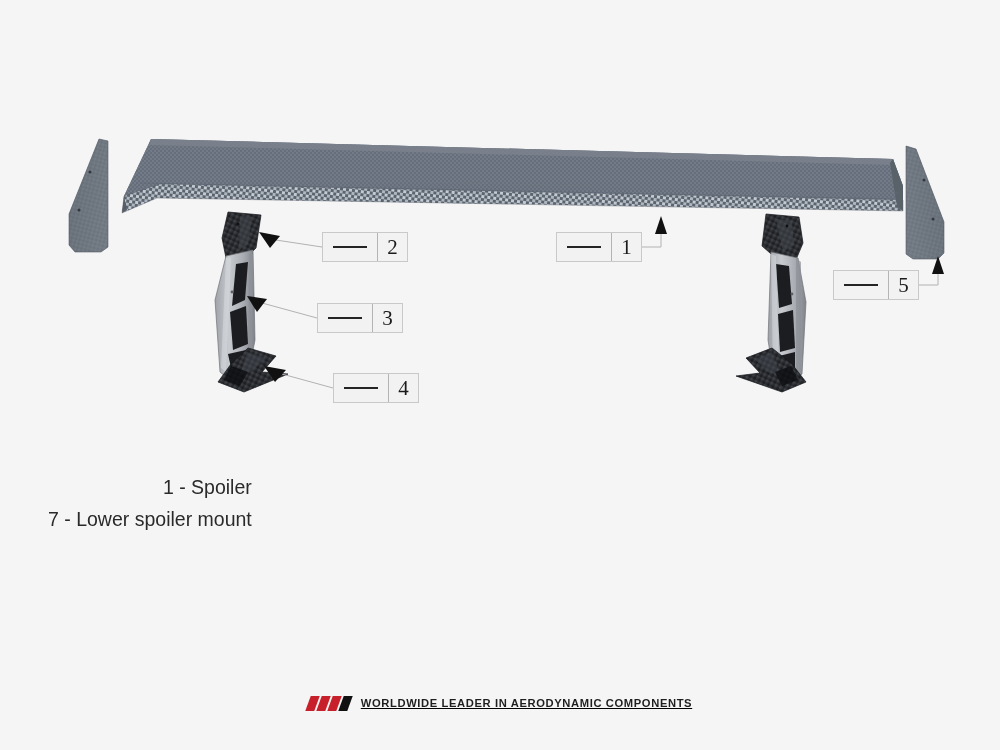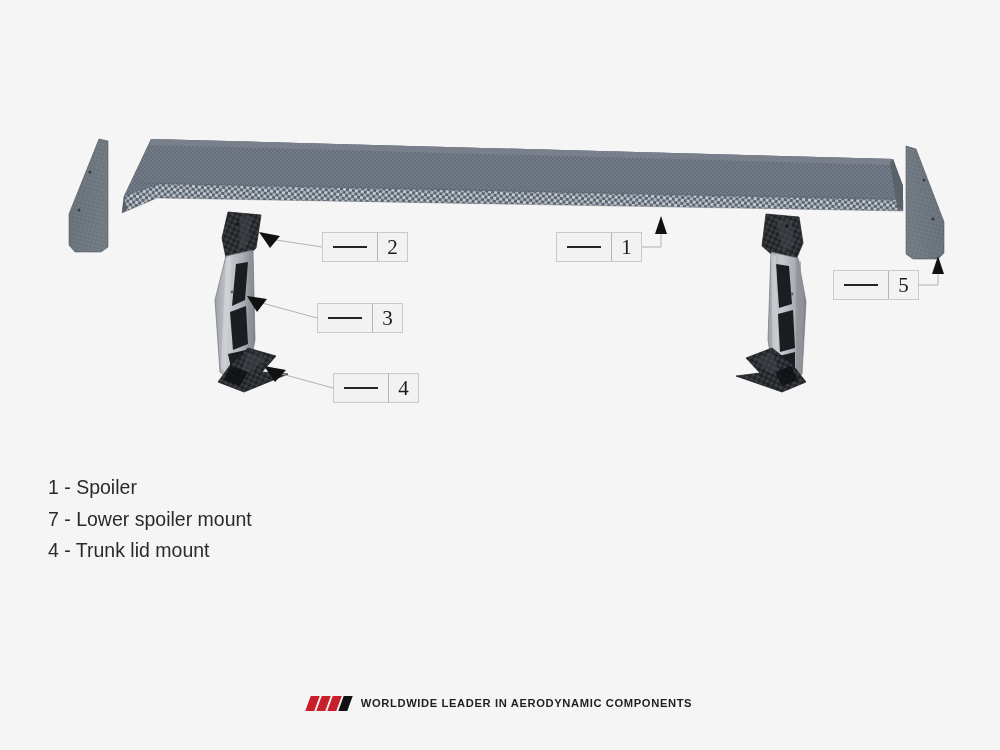--- a/index.html
+++ b/index.html
@@ -68,39 +68,41 @@
   .callout-3 { left: 317px; top: 303px; }
   .callout-4 { left: 333px; top: 373px; }
   .callout-5 { left: 833px; top: 270px; }
 
   
   #legend {
     position: absolute;
     left: 48px;
     top: 472px;
     z-index: 6;
+    text-align: right;
   }
   #legend .legend-row {
     font-size: 19.5px;
     line-height: 31.5px;
     color: #2a2a2a;
     white-space: nowrap;
   }
 
   
   #footer {
     position: absolute;
     left: 0;
     top: 690px;
     width: 1000px;
     height: 26px;
     display: flex;
     align-items: center;
     justify-content: center;
     z-index: 6;
+    text-decoration: underline;
   }
   #footer .logo-mark {
     display: flex;
     align-items: center;
     gap: 2px;
     margin-right: 11px;
     height: 16px;
   }
   #footer .logo-mark .bar {
     width: 9px;
@@ -316,21 +318,20 @@
   <div class="callout callout-5">
     <span class="dash-cell">
       <span class="dash"></span>
     </span>
     <span class="num-cell">5</span>
   </div>
 
   <div id="legend">
     <div class="legend-row">1 - Spoiler</div>
     <div class="legend-row">7 - Lower spoiler mount</div>
-    <div class="legend-row">4 - Trunk lid mount</div>
   </div>
 
   <div id="footer">
     <span class="logo-mark">
       <span class="bar" style="background:#c8202a"></span>
       <span class="bar" style="background:#c8202a"></span>
       <span class="bar" style="background:#c8202a"></span>
       <span class="bar" style="background:#111111"></span>
     </span>
     <span class="tagline">WORLDWIDE LEADER IN AERODYNAMIC COMPONENTS</span>

